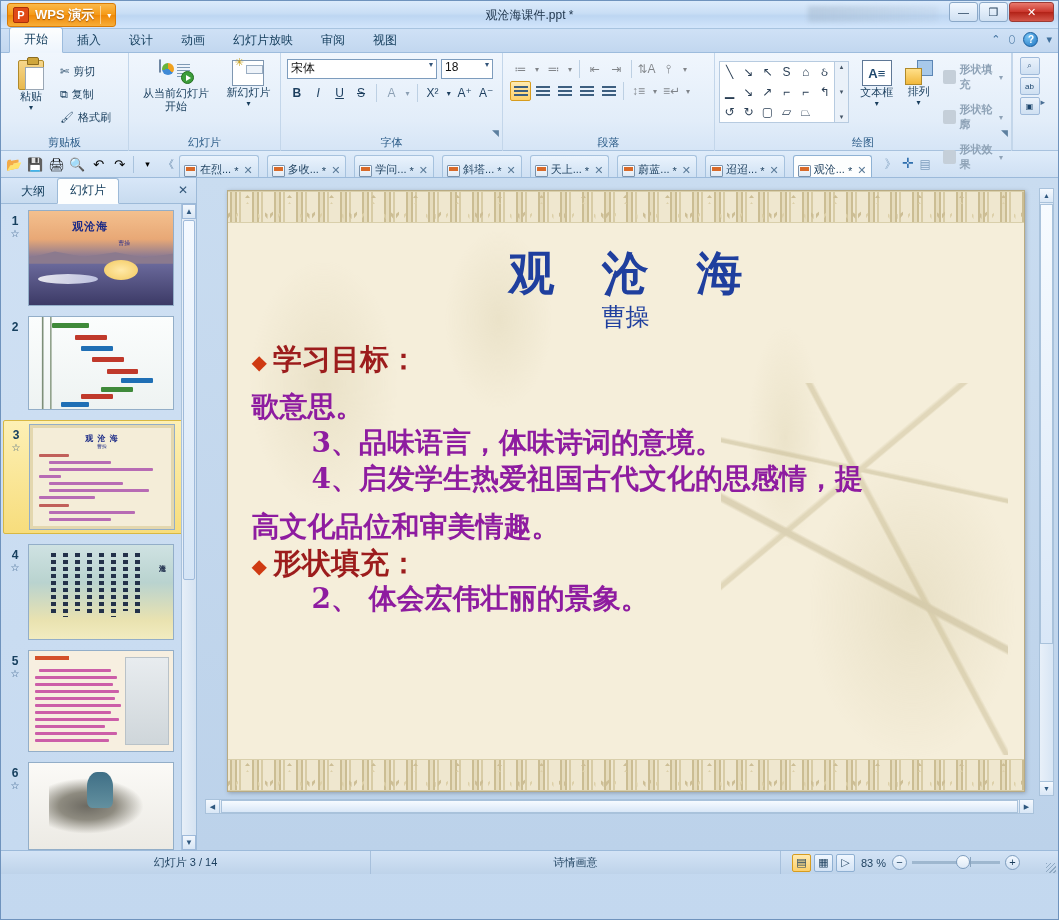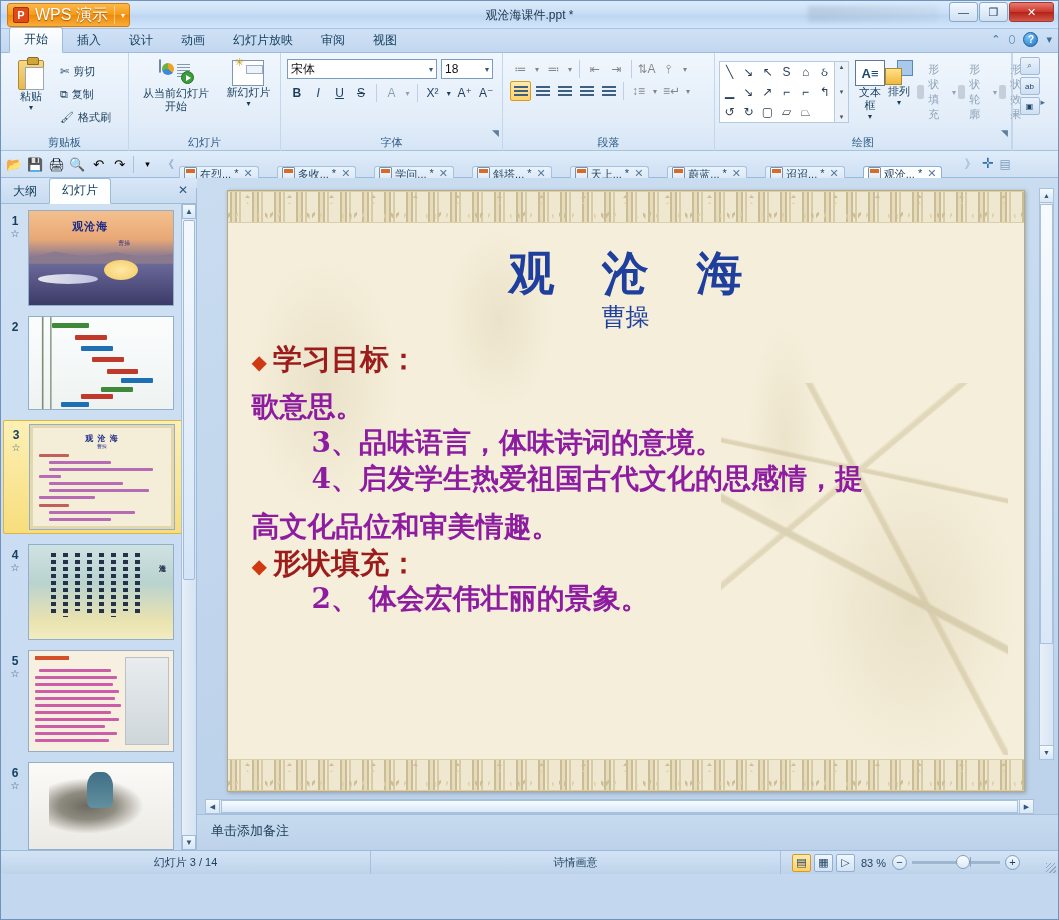--- a/index.html
+++ b/index.html
@@ -18,21 +18,21 @@
   .titlebar { position:relative; height:28px;
       background:linear-gradient(180deg,#dcebfb 0%,#c9def5 45%,#bdd6f2 55%,#d2e5fb 100%);
       border-bottom:1px solid #a8c4e0; }
   .wps-badge { position:absolute; left:6px; top:2px; height:24px;
       display:flex; align-items:center; gap:6px; padding:0 4px 0 5px;
       background:linear-gradient(180deg,#fbb94a 0%,#f59a18 48%,#ef8908 52%,#f8ae38 100%);
       border:1px solid #d97b06; border-radius:3px; }
   .wps-ico { width:16px;height:16px; background:#e04a16; border:1px solid #a8300a;
       border-radius:2px; color:#fff; font-size:11px; font-weight:bold;
       display:flex;align-items:center;justify-content:center; }
-  .wps-txt { color:#fff; font-size:16px; font-weight:normal; text-shadow:0 1px 1px rgba(120,60,0,.7); }
+  .wps-txt { color:#fff; font-size:13px; font-weight:bold; text-shadow:0 1px 1px rgba(120,60,0,.7); }
   .wps-sep { width:1px;height:18px;background:rgba(255,255,255,.5); }
   .wps-caret { color:#fff; font-size:8px; }
   .doc-title { position:absolute; left:0; right:0; top:6px; text-align:center;
       font-size:12px; color:#22384f; }
   .blurfield { position:absolute; right:120px; top:5px; width:130px; height:16px;
       background:linear-gradient(90deg,rgba(160,180,200,.45),rgba(160,180,200,.12));
       filter:blur(2px); border-radius:2px; }
   .wctrls { position:absolute; right:4px; top:1px; display:flex; gap:1px; }
   .wbtn { width:29px;height:20px; border:1px solid #8aa8c8; border-radius:3px;
       background:linear-gradient(180deg,#f2f8ff,#cfe0f2); display:flex;
@@ -96,21 +96,21 @@
       display:flex; align-items:center; justify-content:center; font-size:13px;
       color:#20496e; font-weight:bold; }
   .arrangeic { width:28px;height:25px; position:relative; }
   .arrangeic i { position:absolute; display:block; }
   .arrangeic i:nth-child(1){ right:0; top:0; width:16px;height:16px;
       background:#a8c9ea; border:1px solid #5c86b5; }
   .arrangeic i:nth-child(2){ left:0; bottom:0; width:17px;height:17px;
       background:linear-gradient(180deg,#ffe08a,#f1b83c); border:1px solid #b08a2a; }
   .fontsel { display:flex; gap:4px; padding:3px 2px 0; }
   .finput { height:20px; border:1px solid #7d9cbd; background:#fff;
-      display:flex; align-items:center; padding:0 3px; font-size:12px; color:#111; }
+      display:flex; padding:0 3px; font-size:12px; color:#111; }
   .fname { width:150px; }
   .fsize { width:52px; }
   .fdrop { margin-left:auto; font-size:8px; color:#33557a; }
   .frow { display:flex; align-items:center; gap:2px; padding:4px 2px 0; }
   .fbtn { width:20px;height:20px; display:flex;align-items:center;justify-content:center;
       font-size:12px; color:#1c3e5e; }
   .fbtn.b{font-weight:bold} .fbtn.i{font-style:italic} .fbtn.u{text-decoration:underline}
   .fbtn.s{text-decoration:line-through}
   .vsep { width:1px;height:18px;background:#bdd0e3;margin:0 3px; }
   .dis { opacity:.45; }
@@ -122,57 +122,57 @@
   .lines3 { width:14px;height:11px; background:repeating-linear-gradient(180deg,#3d5f80 0 2px,transparent 2px 4px); }
   .lines3.c { background:repeating-linear-gradient(180deg,#3d5f80 0 2px,transparent 2px 4px); }
   .shapepick { display:flex; align-items:stretch; padding:3px 0 0; }
   .shapegrid { display:grid; grid-template-columns:repeat(6,19px); grid-auto-rows:20px;
       border:1px solid #b7cbe0; background:#fff; }
   .shapegrid div { display:flex; align-items:center; justify-content:center;
       font-size:12px; color:#2b3f55; }
   .shapescroll { width:14px; border:1px solid #b7cbe0; border-left:0; background:#eaf1f9;
       display:flex; flex-direction:column; justify-content:space-between; align-items:center;
       font-size:7px; color:#456; padding:1px 0; }
-  .shapeeffects { display:flex; gap:2px; padding:4px 4px 0;
-      font-size:11px; color:#8fa3b7; }
+  .shapeeffects { display:flex; flex-direction:column; gap:10px; padding:4px 4px 0;
+      font-size:11px; color:#8fa3b7;font-weight:bold; }
   .seffrow { display:flex; align-items:center; gap:4px; }
   .sic { width:16px;height:14px; background:#c5cfd9; border-radius:2px; }
   .rightstrip { width:34px; border-left:1px solid #c3d6ea; display:flex;
       flex-direction:column; align-items:center; gap:2px; padding-top:4px; position:relative; }
   .rsic { width:20px;height:18px; background:linear-gradient(180deg,#eaf2fb,#cfe0f2);
       border:1px solid #9fbada; border-radius:2px; font-size:8px; color:#1c456c;
       display:flex; align-items:center; justify-content:center; }
   .dlg { position:absolute; right:3px; bottom:13px; font-size:9px; color:#5c7f9f; }
 
   
   .tabbar { height:27px; display:flex; align-items:center; gap:0;
       background:linear-gradient(180deg,#dfecfa,#cfe0f3);
       border-bottom:1px solid #9cbada; padding:0 3px; }
   .qtool { width:21px;height:21px; display:flex;align-items:center;justify-content:center;
       font-size:13px; }
   .qsep { width:1px;height:17px;background:#a9c3dd; margin:0 3px; }
-  .dtab { display:flex; align-items:flex-start; gap:3px; height:22px; padding:0 5px 0 4px;
-      margin-right:18px; font-size:11px; color:#1b3e5d; border:1px solid #a6c2de;
+  .dtab { display:flex; align-items:flex-end; gap:3px; height:22px; padding:0 5px 0 4px;
+      margin-right:8px; font-size:11px; color:#1b3e5d; border:1px solid #a6c2de;
       border-bottom:none; border-radius:3px 3px 0 0;
-      background:linear-gradient(180deg,#eaf3fd,#cfe1f3); position:relative; top:13px; }
+      background:linear-gradient(180deg,#eaf3fd,#cfe1f3); position:relative; top:2px; }
   .dtab.active { background:#fdfefe; border-color:#8fb2d4; }
   .dtab .fico { width:13px;height:12px; background:linear-gradient(180deg,#fdfdfd,#dfe9f4);
       border:1px solid #7a93ad; border-radius:1px; position:relative; }
   .dtab .fico:after { content:""; position:absolute;left:1px;top:1px;width:9px;height:4px;
       background:#d86a2a; }
   .dtab .x { font-size:11px; color:#5a7b99; margin-left:2px; }
   .tabend { display:flex; align-items:center; gap:4px; margin-left:4px; color:#7d9dbd; font-size:12px; }
   .plusb { width:15px;height:15px; color:#2f6fae; font-size:14px; line-height:13px;
       text-align:center; }
 
   
   .main { display:flex; height:672px; }
   .leftpane { width:196px; background:linear-gradient(180deg,#cfe0f3,#c4d8ee);
       border-right:1px solid #9dbad8; display:flex; flex-direction:column; }
-  .lptabs { height:26px; display:flex; align-items:flex-end; position:relative;
+  .lptabs { height:26px; display:flex; align-items:flex-end; padding-left:8px; position:relative;
       background:linear-gradient(180deg,#d8e7f8,#c8dbef); border-bottom:1px solid #9dbad8; }
   .lptab { padding:3px 12px 4px; font-size:12px; color:#17405f; position:relative; top:1px; }
   .lptab.active { background:#fdfefe; border:1px solid #9dbad8; border-bottom-color:#fdfefe;
       border-radius:3px 3px 0 0; }
   .lpclose { position:absolute; right:8px; top:5px; font-size:12px; color:#33577a; }
   .thumbs { flex:1; position:relative; overflow:hidden;
       background:linear-gradient(180deg,#cfe0f3,#c6daf0); padding:6px 0 0 4px; }
   .thumbrow { display:flex; gap:3px; margin-bottom:10px; align-items:flex-start; }
   .thumbrow .num { width:20px; text-align:center; font-size:12px; color:#17405f;
       font-weight:bold; padding-top:4px; }
@@ -834,23 +834,20 @@
           <div class="ar b">▼</div>
         </div>
       </div>
 
       <div class="hsb">
         <div class="ar">◀</div>
         <div class="thumbk"></div>
         <div class="ar r">▶</div>
       </div>
 
-      <div class="notes">
-        <span>单击添加备注</span>
-      </div>
     </div>
   </div>
 
   <div class="status">
     <div class="st-sec st-a">幻灯片 3 / 14</div>
     <div class="st-sec st-b">诗情画意</div>
     <div style="display:flex;align-items:center;margin-left:8px">
       <span class="vbtn sel">▤</span>
       <span class="vbtn">▦</span>
       <span class="vbtn">▷</span>

